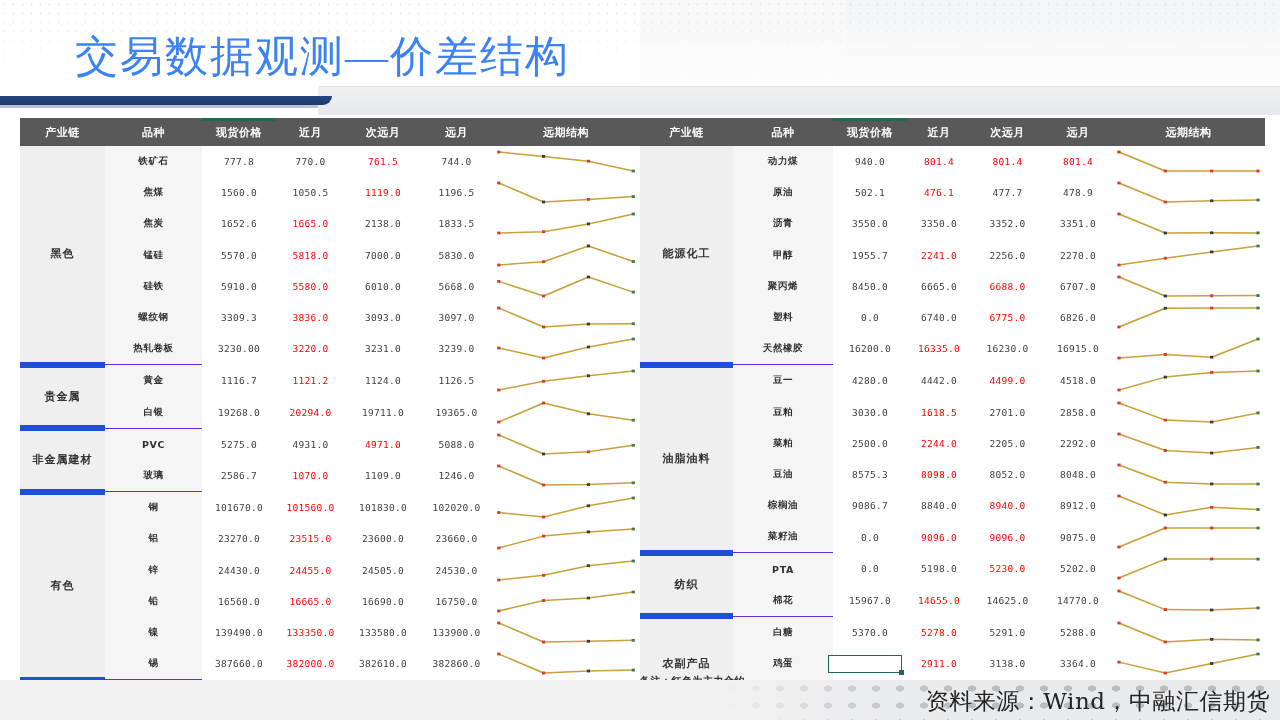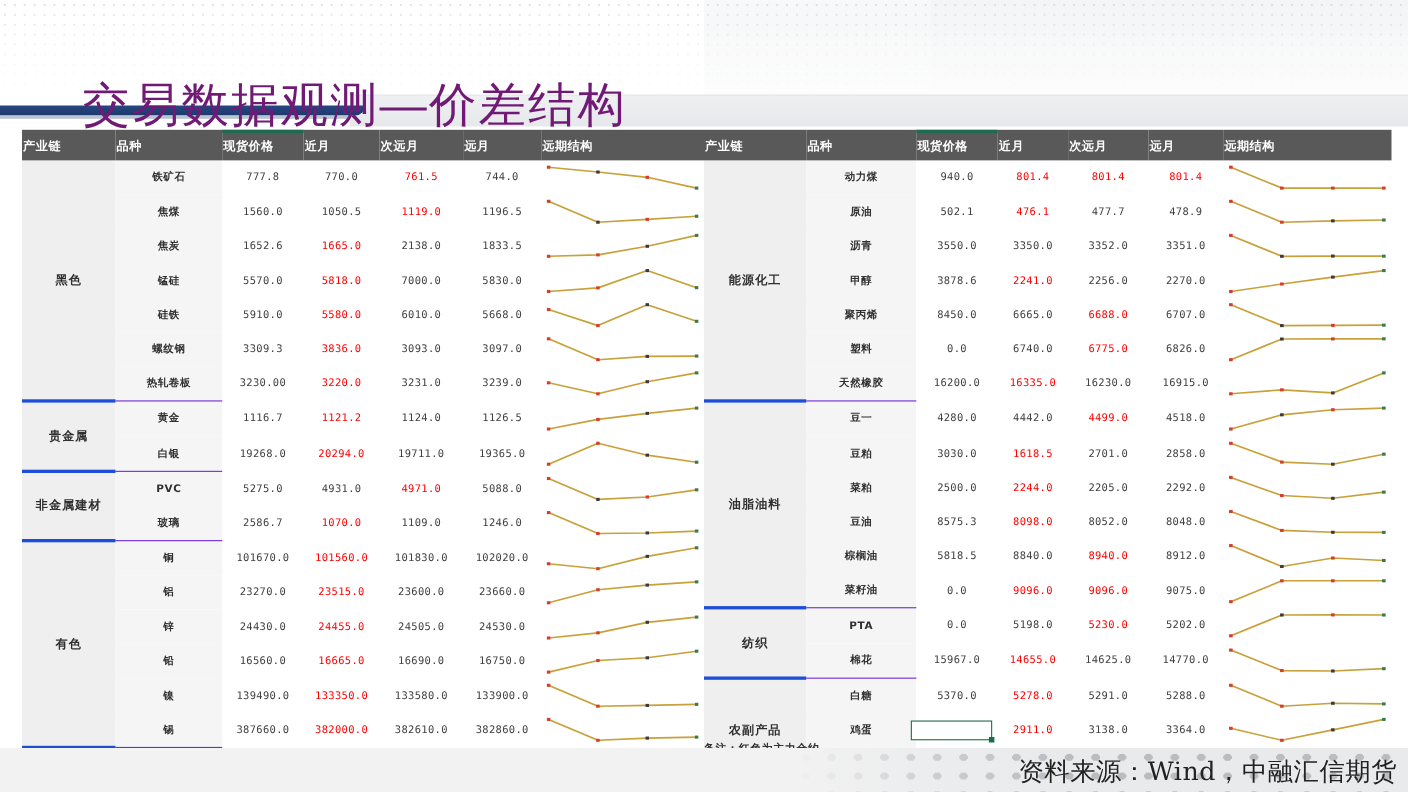--- a/index.html
+++ b/index.html
@@ -42,60 +42,59 @@
     border-bottom-right-radius:9px;
   }
   .navybar-thin{
     position:absolute;left:0;top:105px;width:318px;height:3px;
     background:#b9c3d4;
   }
 
   
   .title{
     position:absolute;left:75px;top:32px;
-    font-family:Liberation Sans, sans-serif;
+    font-family:Liberation Serif, serif;
     font-size:43px;line-height:50px;font-weight:400;
-    color:#701a75;letter-spacing:2px;
+    color:#3b82f6;letter-spacing:2px;
     white-space:nowrap;
-    margin-top:39px;
   }
 
   
   .tbl{
     position:absolute;top:118px;
     font-size:9.5px;color:#3a3a3a;
   }
   .tbl.left{left:20px;width:620px;}
   .tbl.right{left:640px;width:625px;}
 
   table{border-collapse:collapse;width:100%;table-layout:fixed;}
 
   thead th{
     background:#595959;color:#ffffff;
     font-size:11px;font-weight:bold;
-    height:26px;text-align:left;vertical-align:middle;
+    height:26px;text-align:center;vertical-align:middle;
     font-family:"DejaVu Sans","Liberation Sans",sans-serif;
     letter-spacing:.5px;
     margin-left:35px;
   }
   .hd-accent{
     position:absolute;top:0;height:3px;background:#1f6b4f;
   }
 
   tbody td{
     height:29.2px;text-align:center;vertical-align:middle;
     font-family:"DejaVu Sans Mono","Liberation Mono",monospace;
     font-size:9.5px;color:#404040;
     background:#ffffff;
     letter-spacing:.3px;
   }
   td.chain{
     background:#efefef;color:#303030;font-weight:bold;font-size:11px;
     font-family:"DejaVu Sans","Liberation Sans",sans-serif;
-    border-bottom:3px solid #1d4ed8;
+    border-bottom:6px solid #1d4ed8;
     letter-spacing:1px;
   }
   td.variety{
     background:#f5f5f5;color:#303030;font-weight:bold;font-size:9.5px;
     font-family:"DejaVu Sans","Liberation Sans",sans-serif;
     letter-spacing:.6px;
   }
   td.variety.seg-end{border-bottom:1px solid #6d28d9;}
   td.num.red{color:#ff0000;}
   td.spark{background:#ffffff;padding:0;}
@@ -579,21 +578,21 @@
                   <path d="M 6.0 5.0 L 46.0 24.0 L 86.0 23.8 L 126.0 23.9" fill="none" stroke="#c8a13a" stroke-width="1.5" stroke-linejoin="round"></path>
                   <rect x="4.6" y="3.6" width="2.8" height="2.8" fill="#d83b2a"></rect>
                   <rect x="44.6" y="22.6" width="2.8" height="2.8" fill="#3a3a3a"></rect>
                   <rect x="84.6" y="22.4" width="2.8" height="2.8" fill="#3a3a3a"></rect>
                   <rect x="124.6" y="22.5" width="2.8" height="2.8" fill="#3b7a4e"></rect>
                 </svg>
               </td>
             </tr>
             <tr>
               <td class="variety">甲醇</td>
-              <td class="num">3878.6</td>
+              <td class="num">1955.7</td>
               <td class="num red">2241.0</td>
               <td class="num">2256.0</td>
               <td class="num">2270.0</td>
               <td class="spark">
                 <svg class="sparkbox" viewBox="0 0 132 29" preserveAspectRatio="none">
                   <path d="M 6.0 24.0 L 46.0 17.2 L 86.0 10.9 L 126.0 5.0" fill="none" stroke="#c8a13a" stroke-width="1.5" stroke-linejoin="round"></path>
                   <rect x="4.6" y="22.6" width="2.8" height="2.8" fill="#d83b2a"></rect>
                   <rect x="44.6" y="15.8" width="2.8" height="2.8" fill="#d83b2a"></rect>
                   <rect x="84.6" y="9.5" width="2.8" height="2.8" fill="#3a3a3a"></rect>
                   <rect x="124.6" y="3.6" width="2.8" height="2.8" fill="#3b7a4e"></rect>
@@ -708,21 +707,21 @@
                   <path d="M 6.0 5.0 L 46.0 22.2 L 86.0 23.9 L 126.0 24.0" fill="none" stroke="#c8a13a" stroke-width="1.5" stroke-linejoin="round"></path>
                   <rect x="4.6" y="3.6" width="2.8" height="2.8" fill="#d83b2a"></rect>
                   <rect x="44.6" y="20.8" width="2.8" height="2.8" fill="#d83b2a"></rect>
                   <rect x="84.6" y="22.5" width="2.8" height="2.8" fill="#3a3a3a"></rect>
                   <rect x="124.6" y="22.6" width="2.8" height="2.8" fill="#3b7a4e"></rect>
                 </svg>
               </td>
             </tr>
             <tr>
               <td class="variety">棕榈油</td>
-              <td class="num">5818.5</td>
+              <td class="num">9086.7</td>
               <td class="num">8840.0</td>
               <td class="num red">8940.0</td>
               <td class="num">8912.0</td>
               <td class="spark">
                 <svg class="sparkbox" viewBox="0 0 132 29" preserveAspectRatio="none">
                   <path d="M 6.0 5.0 L 46.0 24.0 L 86.0 16.3 L 126.0 18.5" fill="none" stroke="#c8a13a" stroke-width="1.5" stroke-linejoin="round"></path>
                   <rect x="4.6" y="3.6" width="2.8" height="2.8" fill="#d83b2a"></rect>
                   <rect x="44.6" y="22.6" width="2.8" height="2.8" fill="#3a3a3a"></rect>
                   <rect x="84.6" y="14.9" width="2.8" height="2.8" fill="#d83b2a"></rect>
                   <rect x="124.6" y="17.1" width="2.8" height="2.8" fill="#3b7a4e"></rect>

